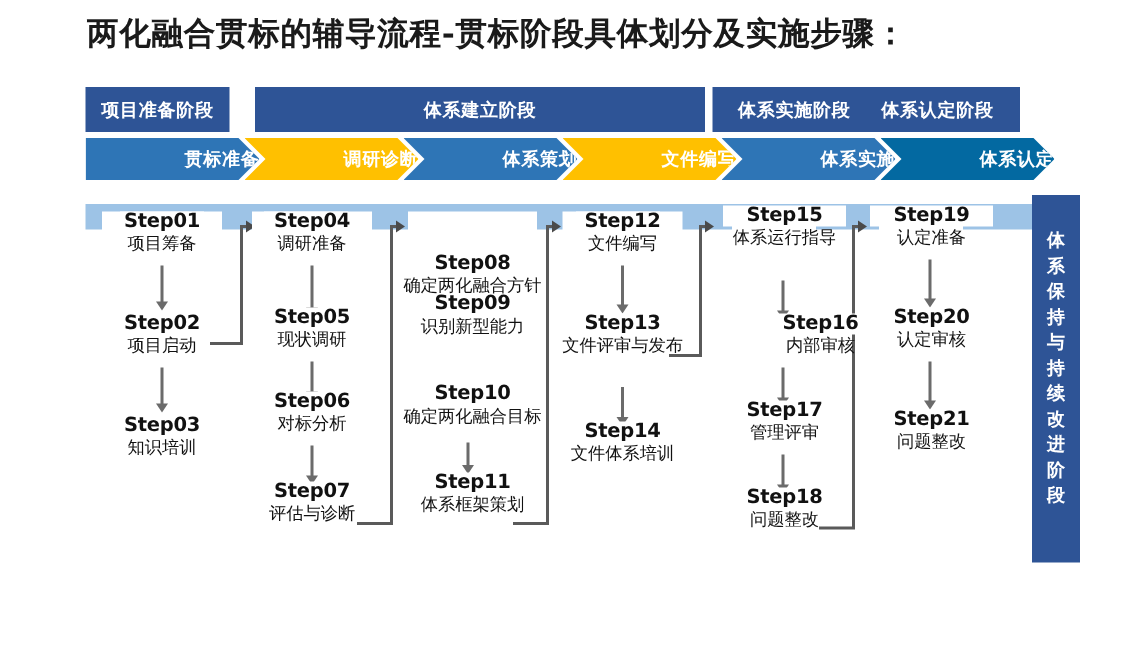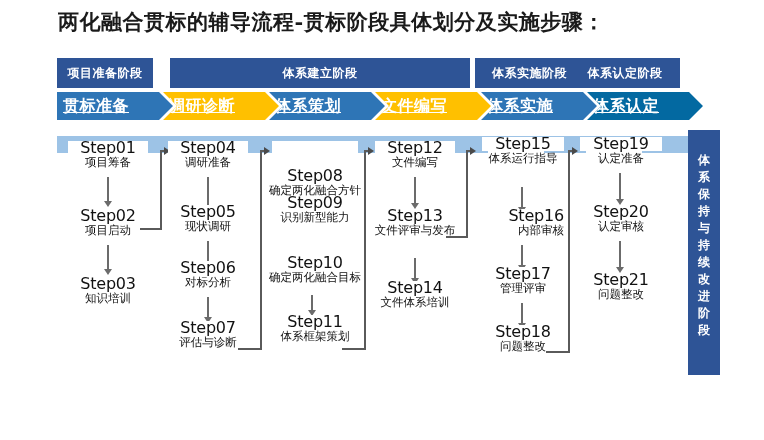--- a/index.html
+++ b/index.html
@@ -54,29 +54,28 @@
     letter-spacing: 0.5px;
     white-space: nowrap;
   }
 
   
   .chev {
     position: absolute;
     top: 92px;
     height: 28px;
     color: #ffffff;
-    font-size: 16px;
+    font-size: 12px;
     font-weight: bold;
     display: flex;
     align-items: center;
-    justify-content: flex-start;
+    justify-content: flex-end;
     letter-spacing: 0.5px;
     white-space: nowrap;
     clip-path: polygon(0 0, calc(100% - 14px) 0, 100% 50%, calc(100% - 14px) 100%, 0 100%, 14px 50%);
-    text-decoration: underline;
   }
   .chev.first {
     clip-path: polygon(0 0, calc(100% - 14px) 0, 100% 50%, calc(100% - 14px) 100%, 0 100%);
   }
   .chev span { margin-left: 6px; }
 
   
   .band {
     position: absolute;
     left: 57px;
@@ -115,23 +114,23 @@
   
   .step {
     position: absolute;
     text-align: center;
     font-size: 11px;
     color: #111111;
     line-height: 14px;
     z-index: 4;
   }
   .step .no {
-    font-weight: normal;
+    font-weight: bold;
     font-family: "DejaVu Sans", "Liberation Sans", sans-serif;
-    font-size: 16px;
+    font-size: 13px;
     letter-spacing: -0.2px;
     display: block;
     background: #ffffff;
   }
   .step .lbl {
     display: block;
     font-size: 11.5px;
     color: #111111;
   }
 
@@ -335,21 +334,21 @@
   <div class="hline" style="left:466px; top:150px; width:6px;"></div>
   <div class="rhead" style="left:470px; top:147px;"></div>
 
   <div class="step" style="left:482px; top:137px; width:82px;">
     <span class="no">Step15</span>
     <span class="lbl">体系运行指导</span>
   </div>
   <div class="vline" style="left:521px; top:187px; height:22px;"></div>
   <div class="vhead" style="left:518px; top:207px;"></div>
 
-  <div class="step" style="left:482px; top:209px; width:82px;text-align:right;">
+  <div class="step" style="left:506px; top:209px; width:82px;">
     <span class="no">Step16</span>
     <span class="lbl">内部审核</span>
   </div>
   <div class="vline" style="left:521px; top:245px; height:22px;"></div>
   <div class="vhead" style="left:518px; top:265px;"></div>
 
   <div class="step" style="left:482px; top:267px; width:82px;">
     <span class="no">Step17</span>
     <span class="lbl">管理评审</span>
   </div>

